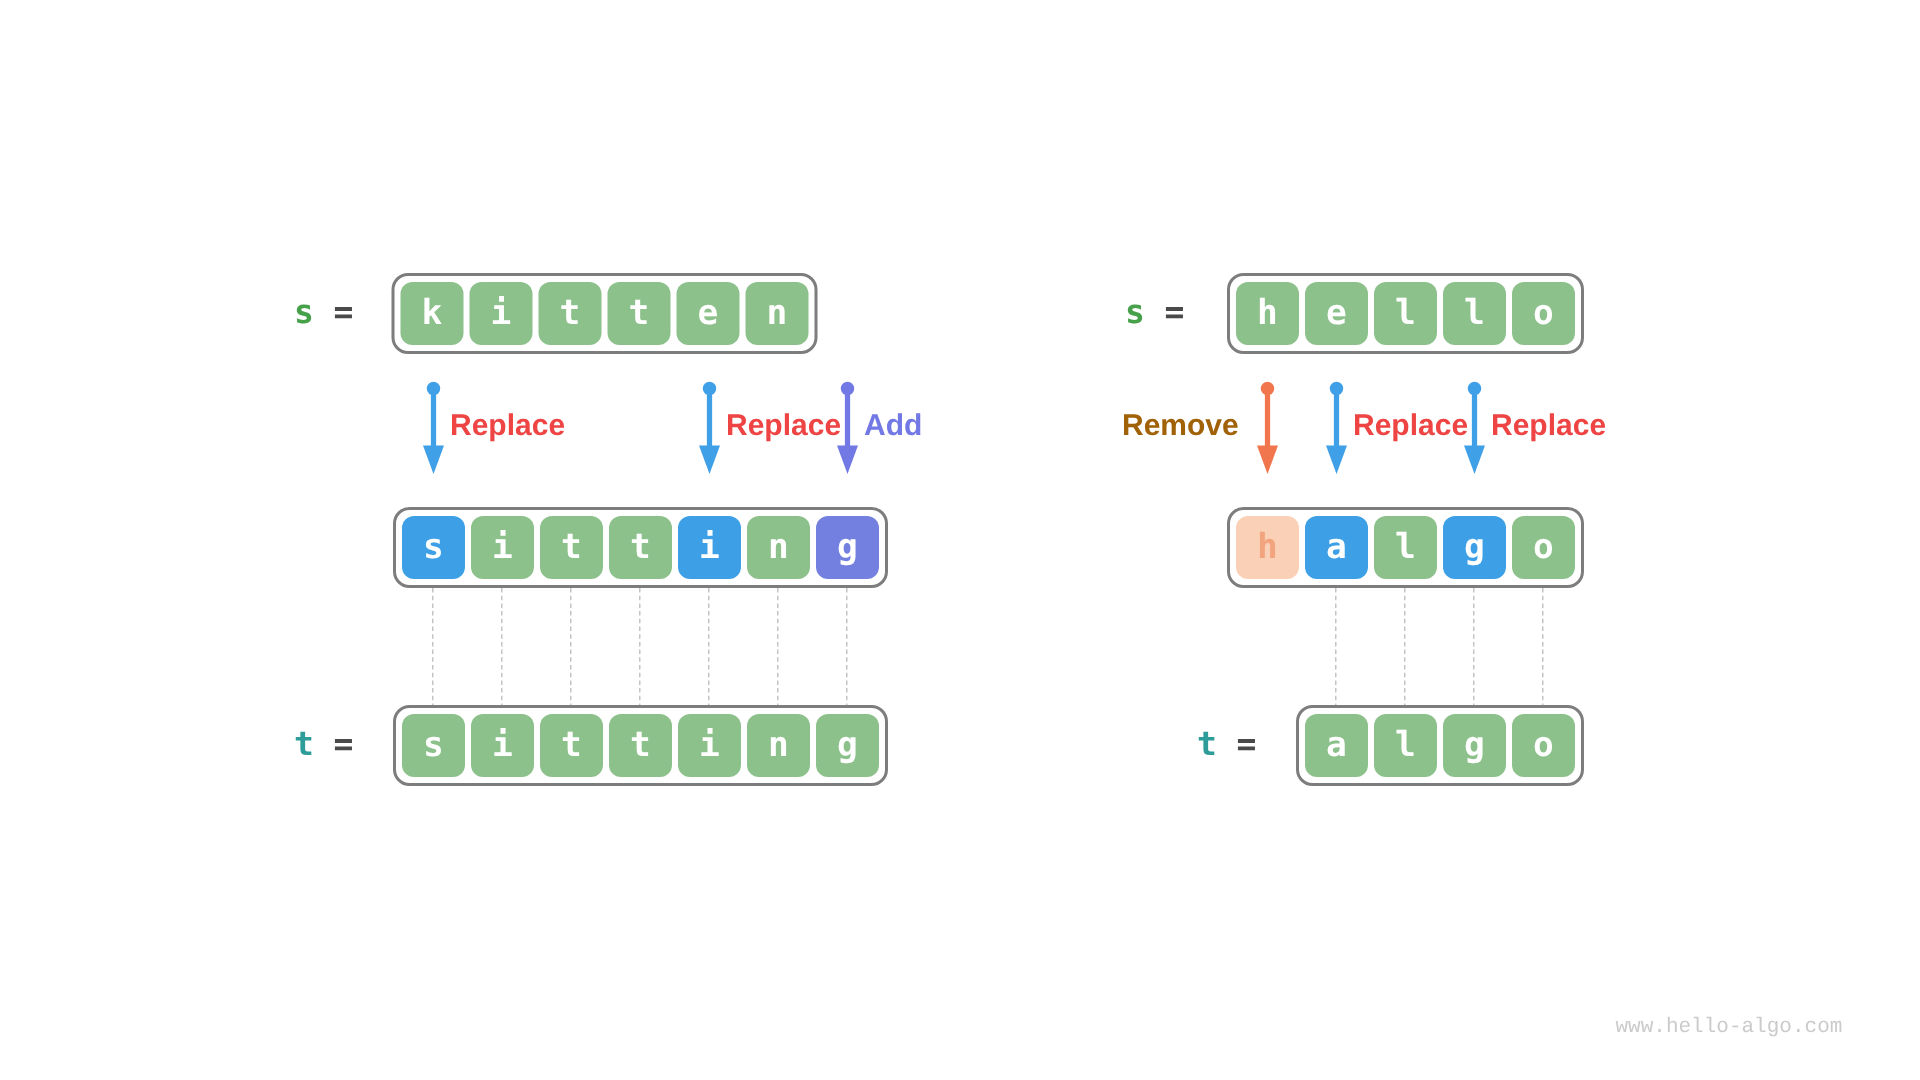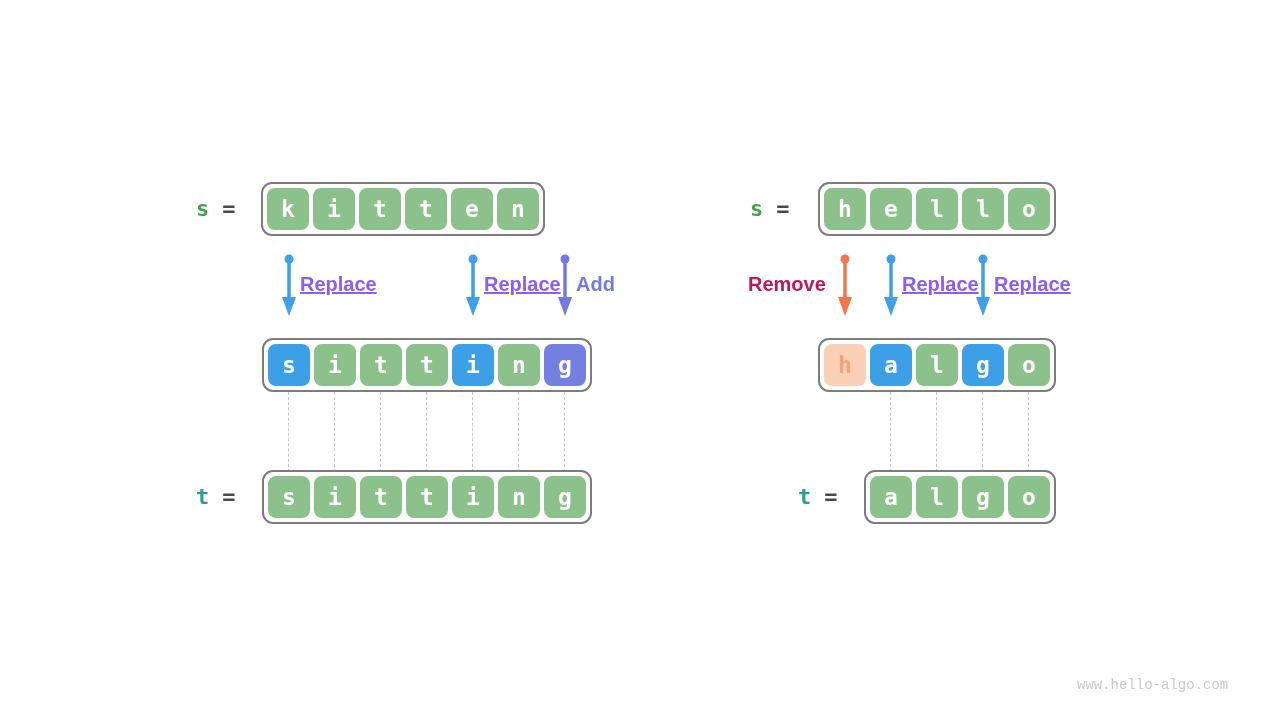--- a/index.html
+++ b/index.html
@@ -33,23 +33,23 @@
   .eq{color:#4a4a4a;}
   
   .op-arrow{position:absolute;top:254px;width:16px;height:64px;}
   .op-arrow[data-color="blue"] .arrow-shape{fill:#3fa0e8;}
   .op-arrow[data-color="purple"] .arrow-shape{fill:#7379e4;}
   .op-arrow[data-color="orange"] .arrow-shape{fill:#f2764d;}
   .op-label{
     position:absolute;top:270px;height:28px;line-height:28px;
     font-weight:700;font-size:20px;white-space:nowrap;
   }
-  .op-label[data-color="blue"]{color:#8b5cf6;text-decoration:underline;}
+  .op-label[data-color="blue"]{color:#ef4444;}
   .op-label[data-color="purple"]{color:#7379e4;}
-  .op-label[data-color="orange"]{color:#be185d;}
+  .op-label[data-color="orange"]{color:#a16207;}
   
   .conn{
     position:absolute;top:392px;height:80px;width:0;
     border-left:1px dashed #c4c4c4;
   }
   
   .watermark{
     position:absolute;left:1077px;top:677px;
     font-family:Liberation Mono, monospace;font-size:14px;color:#cbcbcb;
   }

